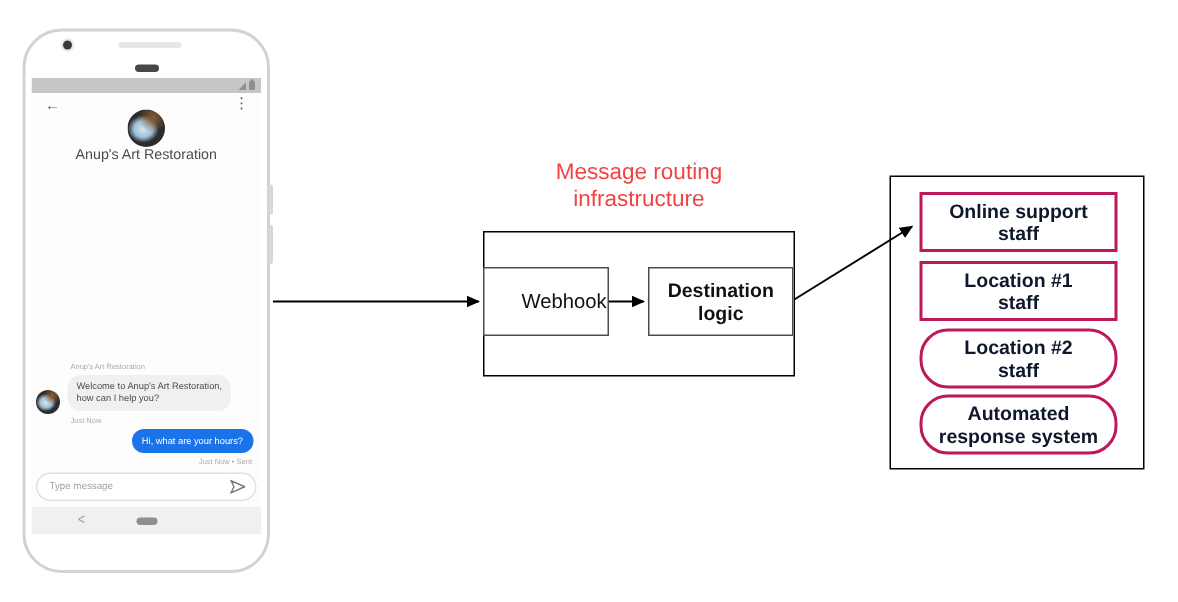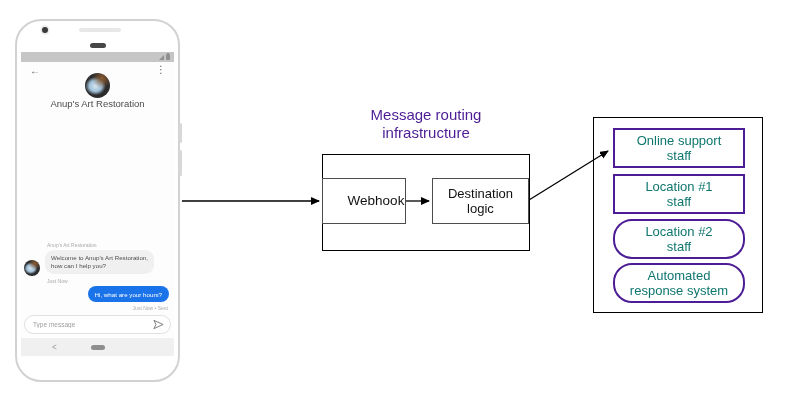--- a/index.html
+++ b/index.html
@@ -55,39 +55,39 @@
                     font-family:"Liberation Sans","DejaVu Sans",sans-serif; }
   .composer input::placeholder { color:#9e9e9e; }
   .send { width:11px; height:11px; margin-right:6px; flex:0 0 auto; }
 
   .navbar { position:absolute; left:0; top:286px; width:100%; height:18px; background:#f0f0f0; }
   .nav-back { position:absolute; left:31px; top:4px; font-size:8px; color:#9a9a9a; transform:scaleY(1.2); }
   .nav-home { position:absolute; left:70px; top:7px; width:14px; height:4.5px; border-radius:2.5px; background:#8e8e8e; }
 
   
   .arrows { position:absolute; left:0; top:0; width:785px; height:401px; pointer-events:none; }
-  .dg-label { position:absolute; text-align:center; color:#4c1d95; white-space:pre-line; }
+  .dg-label { position:absolute; text-align:center; color:#ef4444; white-space:pre-line; }
   .lbl-json { left:177px; top:181px; width:140px; font-size:14px; }
   .lbl-routing { left:322px; top:106px; width:208px; font-size:15px; line-height:18px; }
   .lbl-brand { left:593px; top:98px; width:170px; font-size:15px; }
 
   .box { position:absolute; border:1.5px solid #000; background:transparent; }
   .box-routing { left:322px; top:154px; width:208px; height:97px; }
   .box-brand { left:593px; top:117px; width:170px; height:196px; }
 
   .subbox { position:absolute; background:#fff; border:1.5px solid #4d4d4d;
             display:flex; align-items:center; justify-content:center; text-align:center;
             font-size:13px; line-height:15.5px; color:#111; white-space:pre-line; }
   .box-webhook { left:322px; top:178px; width:84px; height:46px; font-size:13.5px;padding-left:24px; }
-  .box-destination { left:432px; top:178px; width:97px; height:46px; }
+  .box-destination { left:432px; top:178px; width:97px; height:46px;font-weight:bold; }
 
   .brand-item { position:absolute; left:613px; width:132px; height:40px;
-                background:#fff; border:2px solid #4c1d95;
+                background:#fff; border:2px solid #be185d;
                 display:flex; align-items:center; justify-content:center; text-align:center;
-                font-size:13px; line-height:15.5px; color:#0f766e; white-space:pre-line; }
+                font-size:13px; line-height:15.5px; color:#0f172a; white-space:pre-line;font-weight:bold; }
   .bi-0 { top:128px; } .bi-1 { top:174px; } .bi-2 { top:219px;border-radius:19px; } .bi-3 { top:263px;border-radius:19px; }
 </style>
 </head>
 <body>
 
 <div class="canvas">
 
   <svg class="arrows" viewBox="0 0 785 401">
     <defs>
       <marker id="arr" markerUnits="userSpaceOnUse" markerWidth="10" markerHeight="9" refX="8" refY="4" orient="auto">

